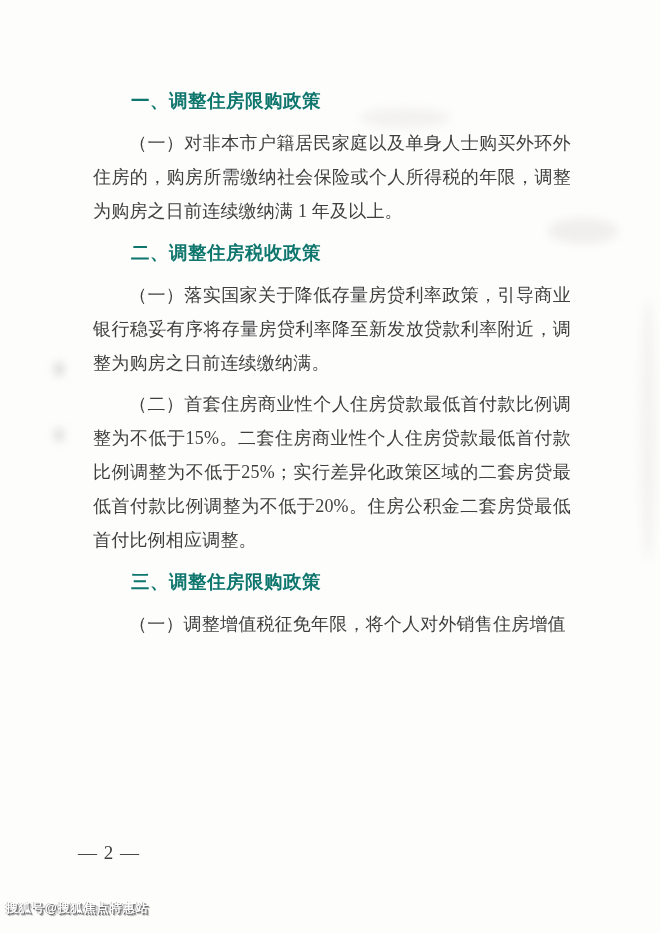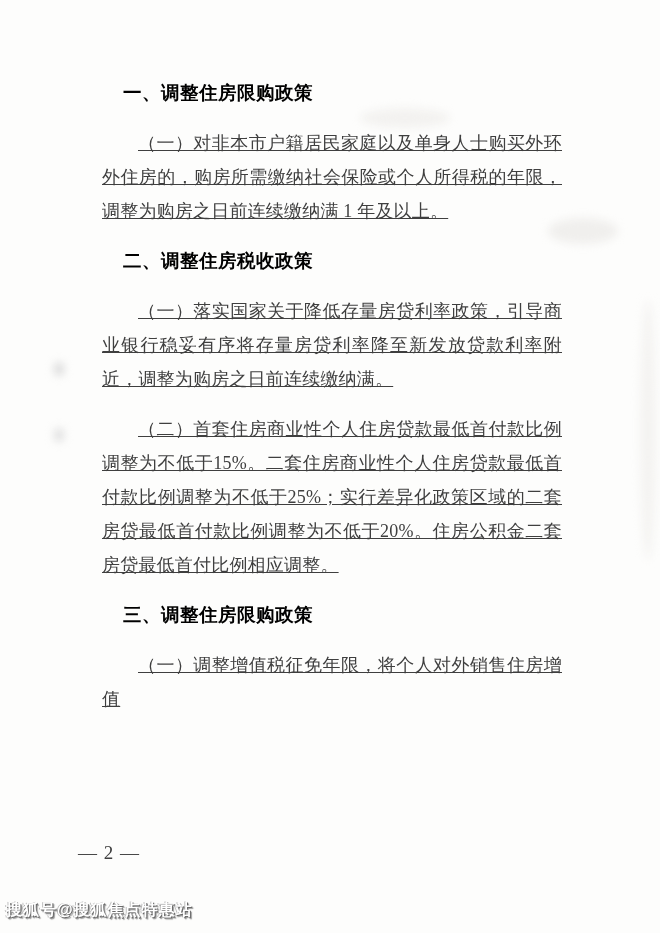--- a/index.html
+++ b/index.html
@@ -33,50 +33,49 @@
     position: absolute;
     left: 86px;
     top: 76px;
     width: 492px;
     font-size: 18px;
     line-height: 34px;
     text-align: justify;
     text-justify: inter-character;
   }
   .sec-heading {
-    margin: 0;
+    margin: 8px;
     font-family: "Liberation Sans", "DejaVu Sans", sans-serif;
     font-weight: 700;
     font-size: 18.5px;
     line-height: 34px;
-    color: #000000;
+    color: #0f766e;
     text-indent: 2em;
     letter-spacing: 0.5px;
   }
   .para {
-    margin: 16px;
+    margin: 7px;
     text-indent: 2em;
     letter-spacing: 0.2px;
-    text-decoration: underline;
   }
   .page-number {
     position: absolute;
     left: 78px;
     top: 842px;
     font-size: 19px;
     letter-spacing: 1px;
     color: #3f3f3f;
   }
   .watermark {
     position: absolute;
     left: 6px;
     top: 900px;
     font-family: "Liberation Sans", "DejaVu Sans", sans-serif;
     font-weight: 700;
-    font-size: 16px;
+    font-size: 12px;
     letter-spacing: 1px;
     color: #ffffff;
     text-shadow:
       1px 1px 0 #6b6b6b,
       2px 2px 1px #9a9a9a,
       -1px 0 0 #bdbdbd;
   }
 </style>
 </head>
 <body>

